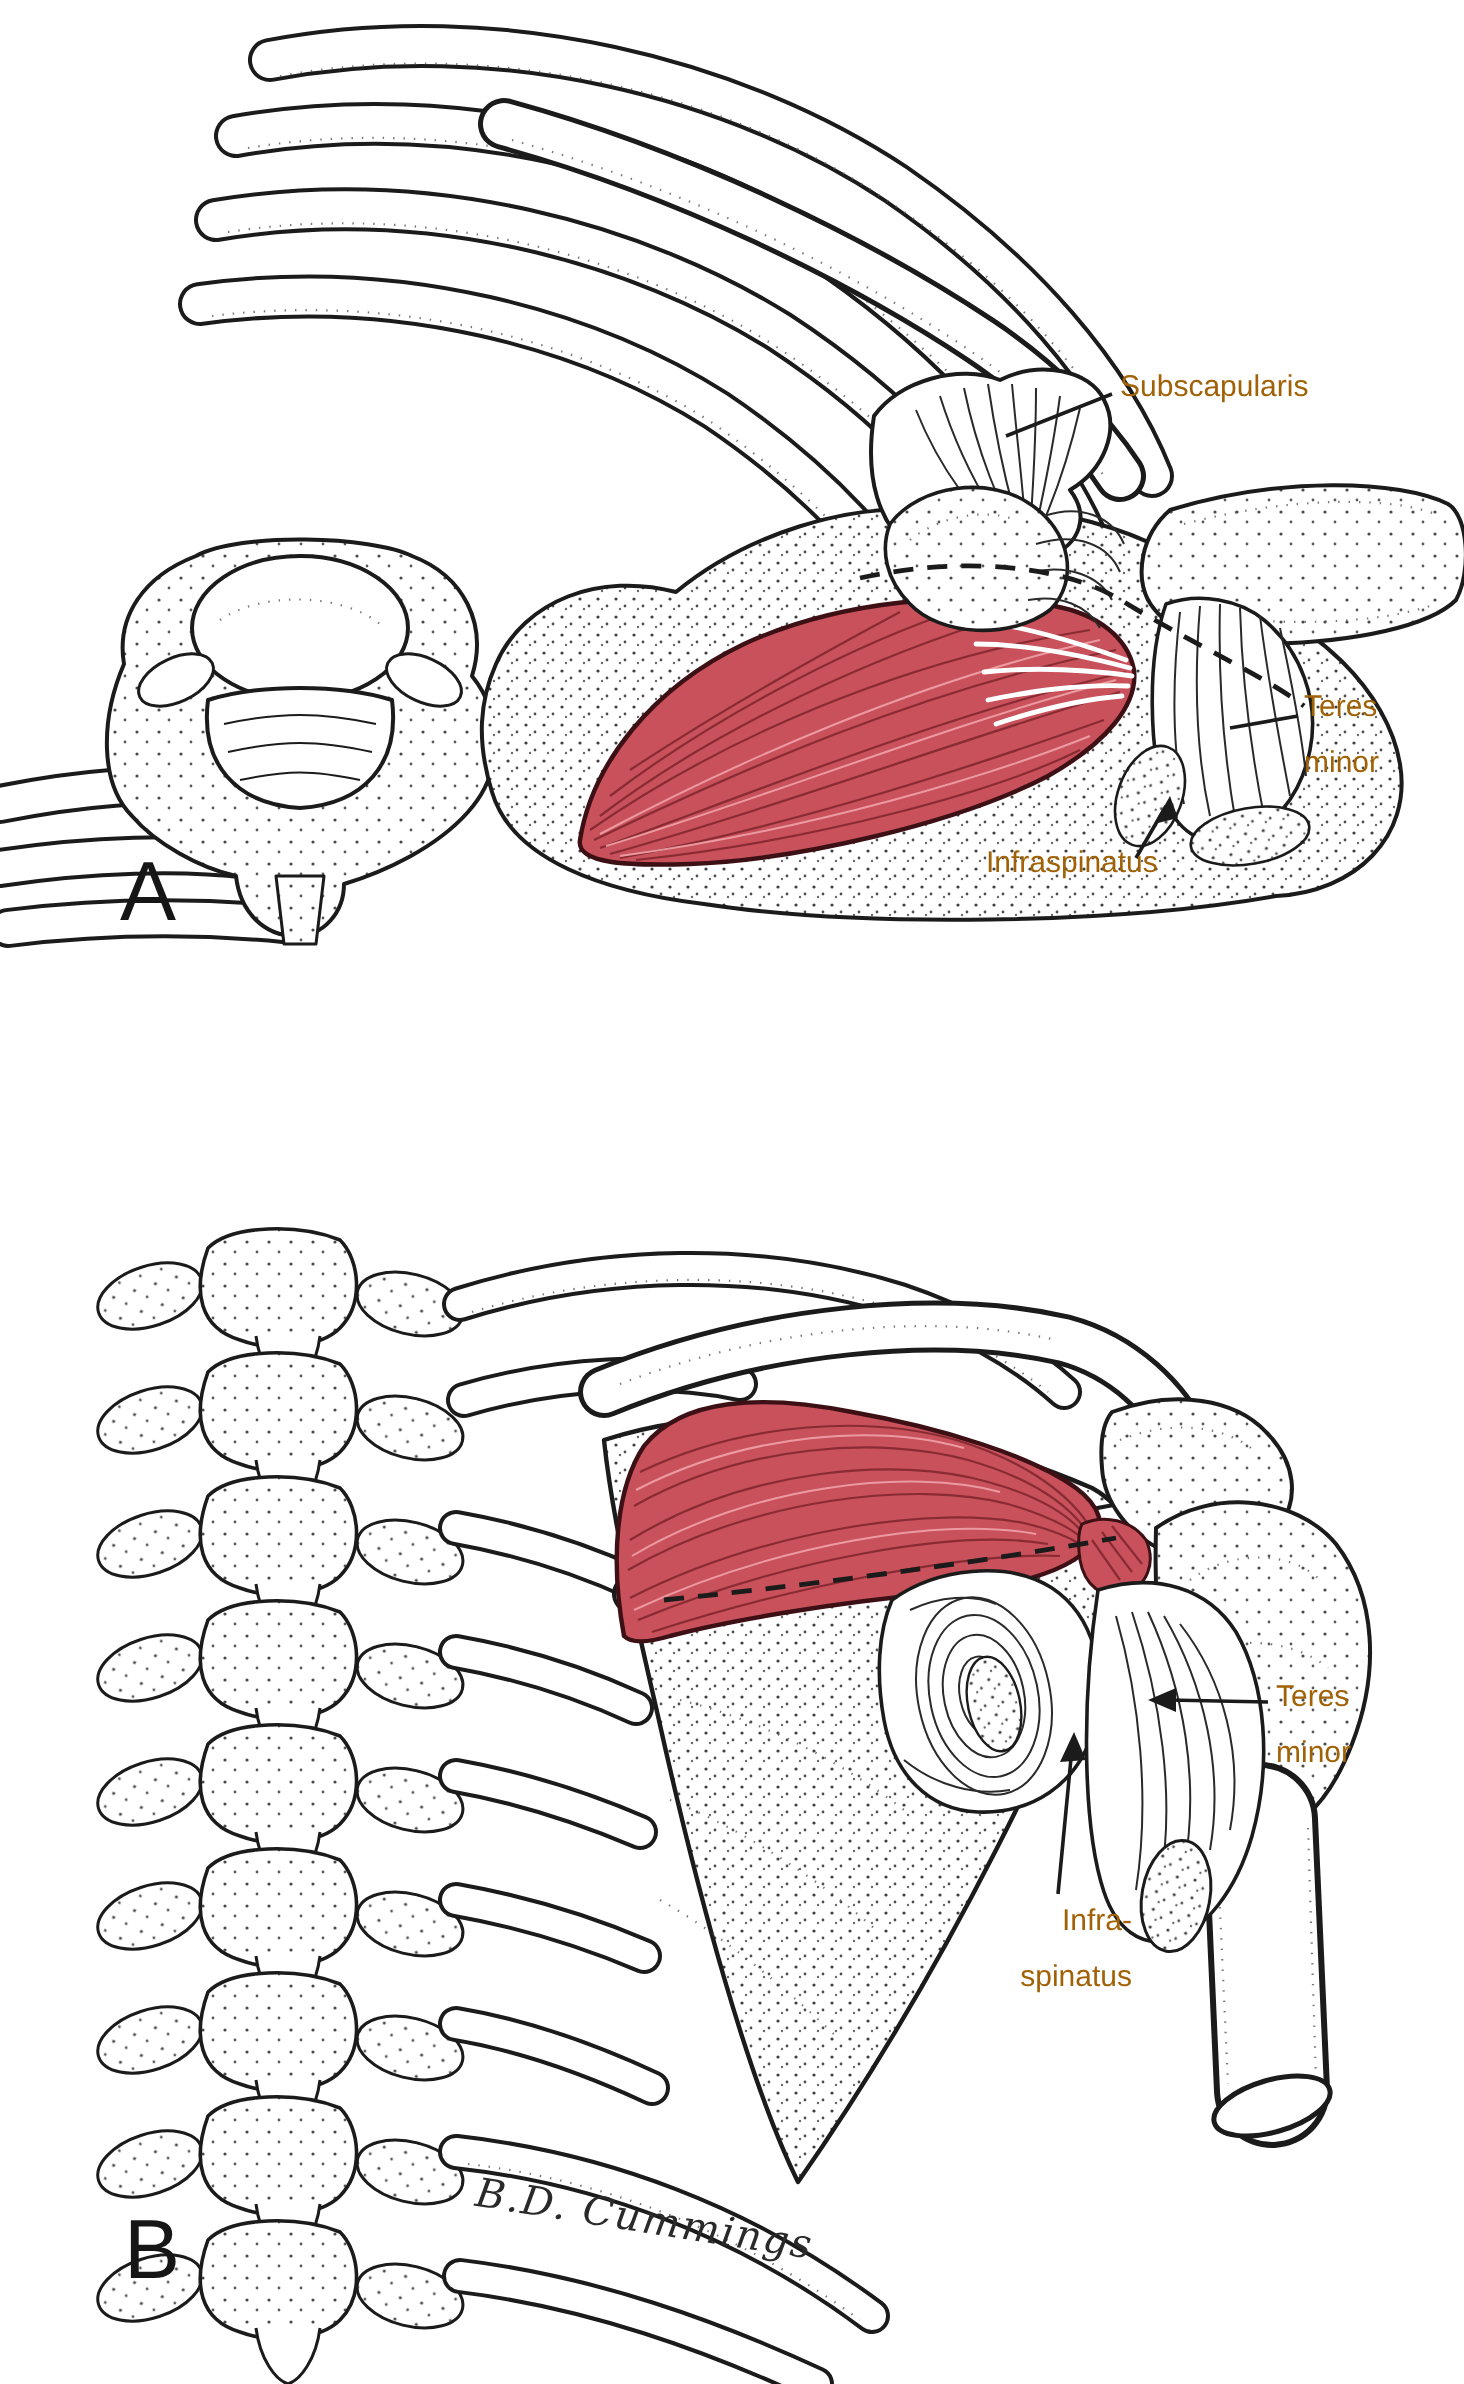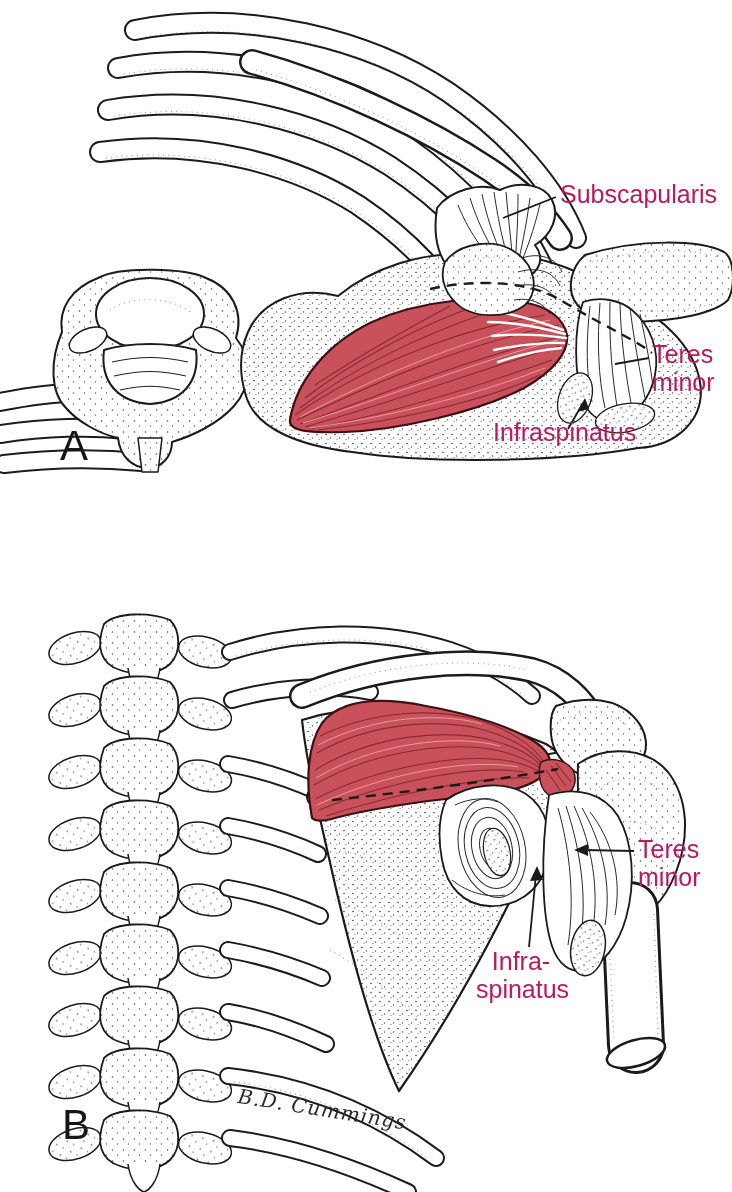--- a/index.html
+++ b/index.html
@@ -1,20 +1,20 @@
 <!DOCTYPE html>
 <html><head>
 <meta charset="utf-8">
 <style>
   html,body{margin:0;padding:0;background:#ffffff;}
   .stage{position:relative;width:732px;height:1192px;background:#fff;overflow:hidden;
          font-family:"Liberation Sans",sans-serif;}
   .stage svg{position:absolute;left:0;top:0;}
-  .lbl{position:absolute;font-size:25px;line-height:28px;color:#be185d;white-space:pre-line;}
-  .lbl.center{text-align:center;}
+  .lbl{position:absolute;font-size:15px;line-height:28px;color:#a16207;white-space:pre-line;}
+  .lbl.center{text-align:right;}
   .panel-letter{position:absolute;font-size:42px;line-height:44px;color:#161616;}
   .signature{position:absolute;font-family:"DejaVu Serif",serif;font-style:italic;
              font-size:20px;color:#2a2a2a;transform:rotate(9deg);transform-origin:left top;
              letter-spacing:1px;}
   
   .bandO{stroke:#1b1b1b;fill:none;stroke-linecap:round;}
   .bandI{stroke:#ffffff;fill:none;stroke-linecap:round;}
   .fiber{stroke:#7c242c;stroke-width:1.1;fill:none;opacity:.85;}
   .fiberL{stroke:#efa2a8;stroke-width:1;fill:none;opacity:.9;}
   .tend{stroke:#ffffff;stroke-width:2.4;fill:none;stroke-linecap:round;}

